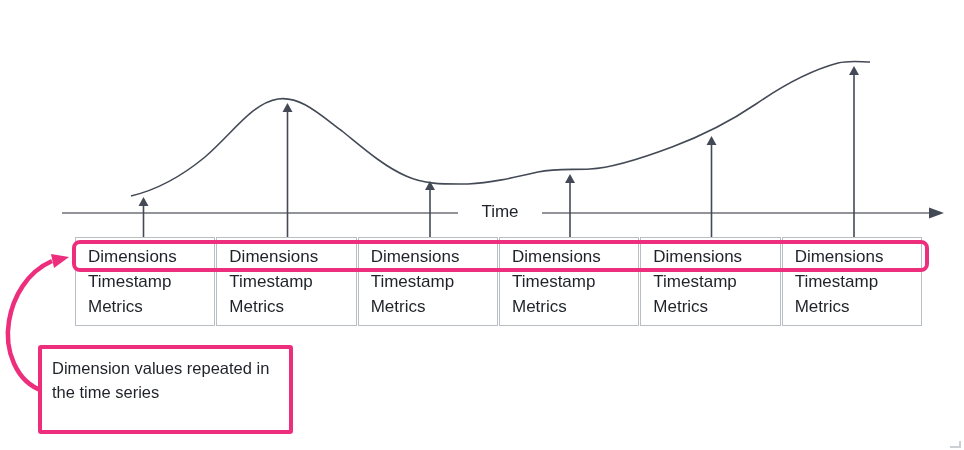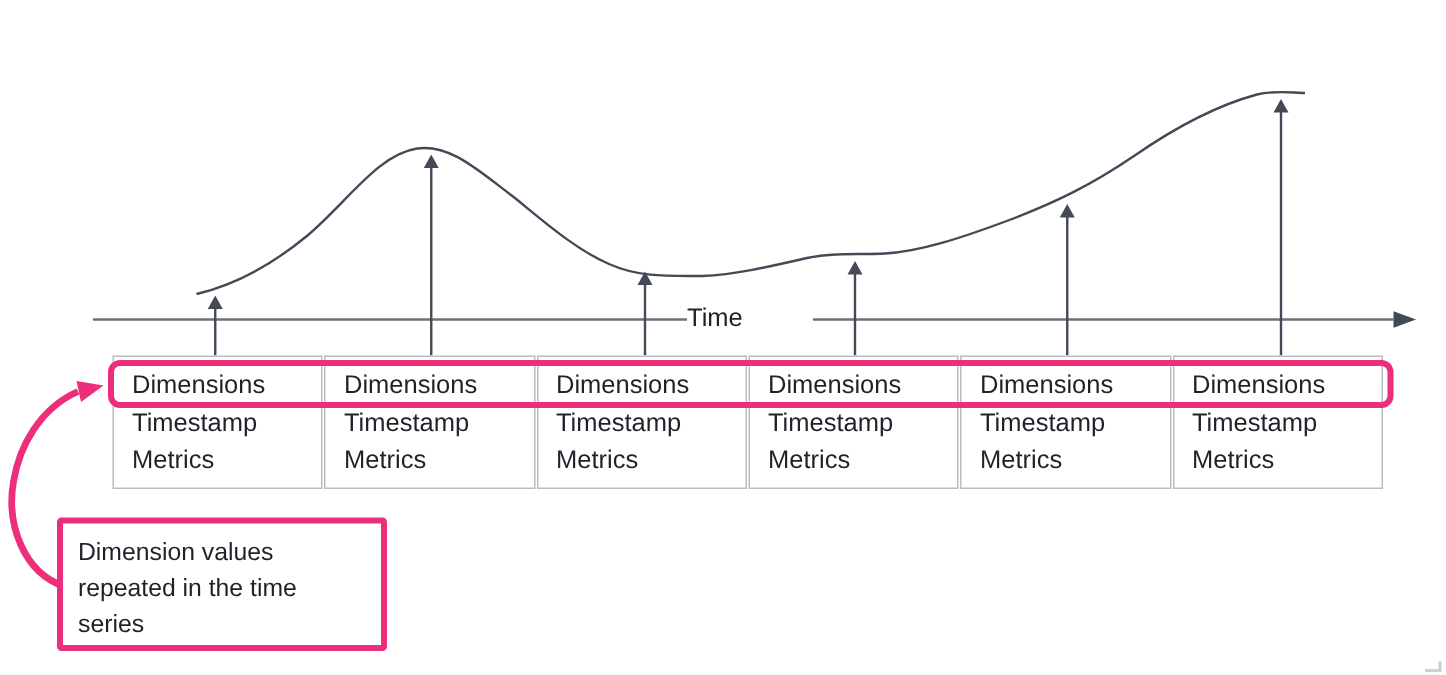--- a/index.html
+++ b/index.html
@@ -30,25 +30,25 @@
     flex:1;background:#fff;border:1.5px solid var(--boxborder);
     box-sizing:border-box;padding:6px 0 0 12px;
     font-size:17px;line-height:25px;white-space:nowrap;overflow:hidden;
   }
   .highlight-band{
     position:absolute;left:72px;top:240px;width:857px;height:32px;
     border:4px solid var(--pink);border-radius:8px;box-sizing:border-box;
     background:transparent;pointer-events:none;
   }
   .time-label{
-    position:absolute;left:458px;top:202px;width:84px;
+    position:absolute;left:458px;top:202px;width:84px;text-align:center;
     background:#fff;font-size:17px;color:var(--text);
   }
   .annotation{
-    position:absolute;left:38px;top:345px;width:220px;height:89px;
+    position:absolute;left:38px;top:345px;width:255px;height:89px;
     box-sizing:border-box;border:4px solid var(--pink);border-radius:3px;
     background:#fff;padding:7px 10px;font-size:16.5px;line-height:24px;
   }
   .stray-mark{
     position:absolute;left:950px;top:441px;width:9px;height:5px;
     border-right:2px solid #9aa0a8;border-bottom:2px solid #9aa0a8;opacity:.5;
   }
 </style>
 </head>
 <body>

